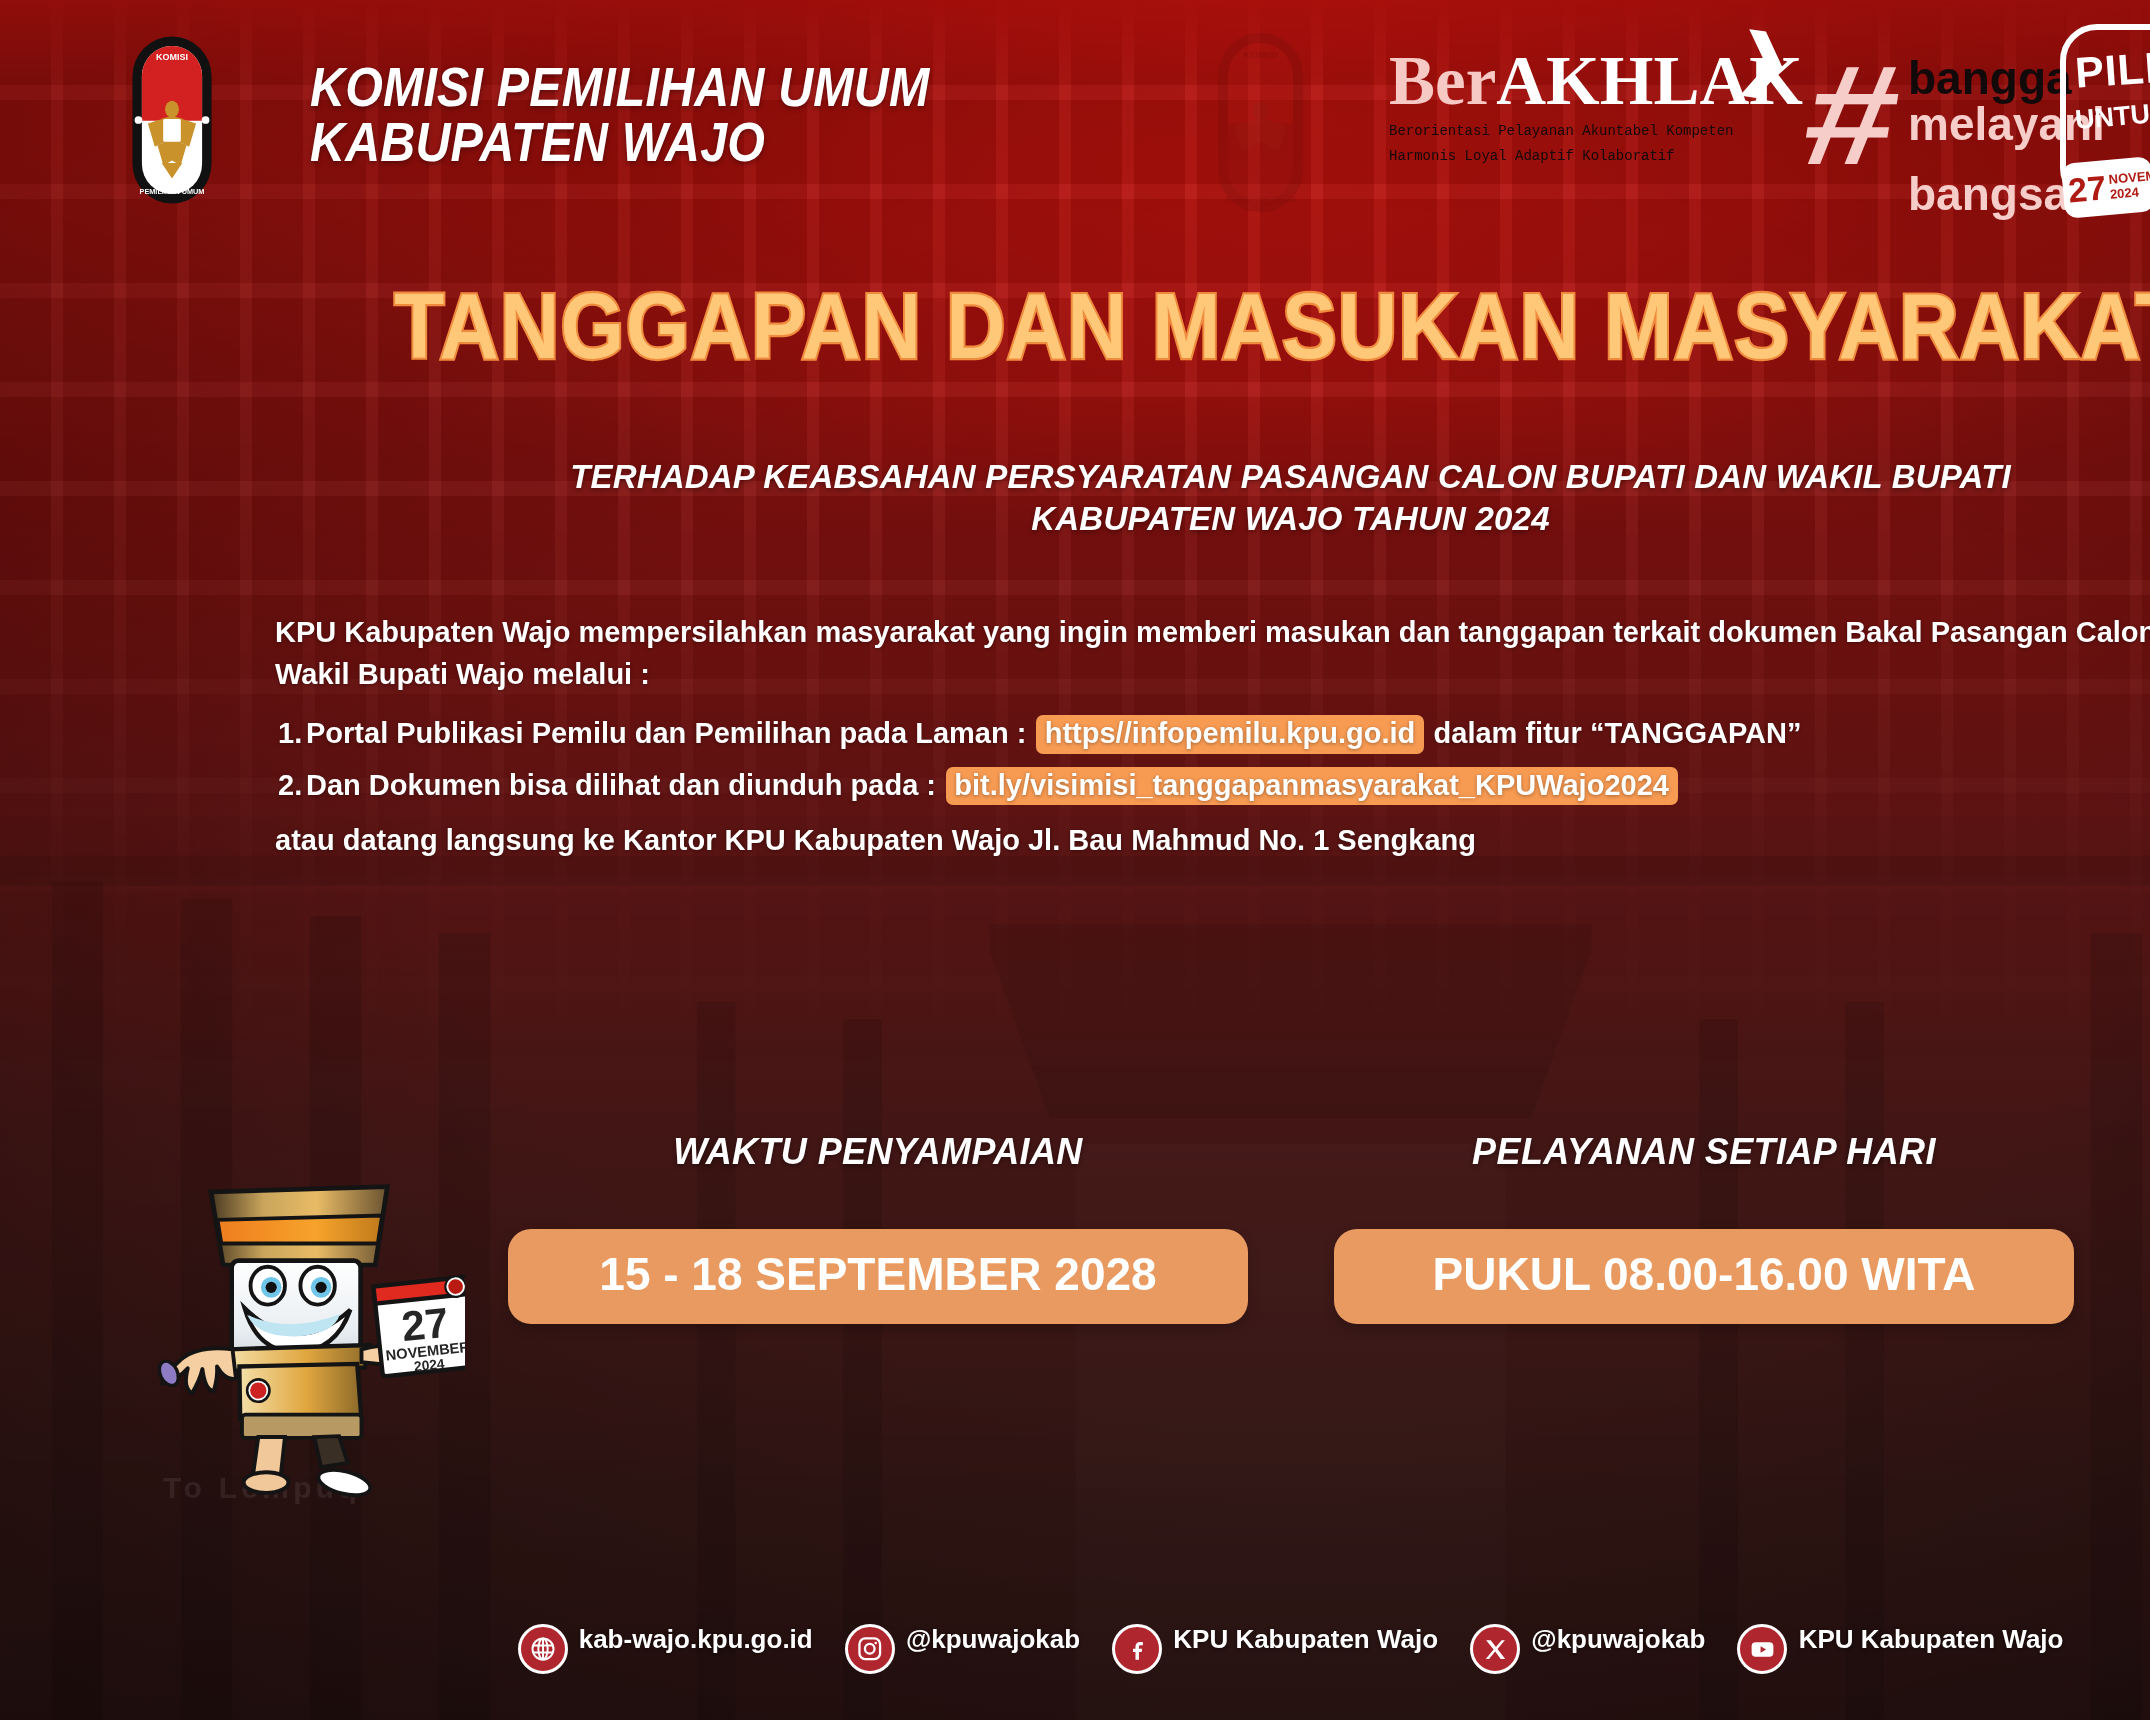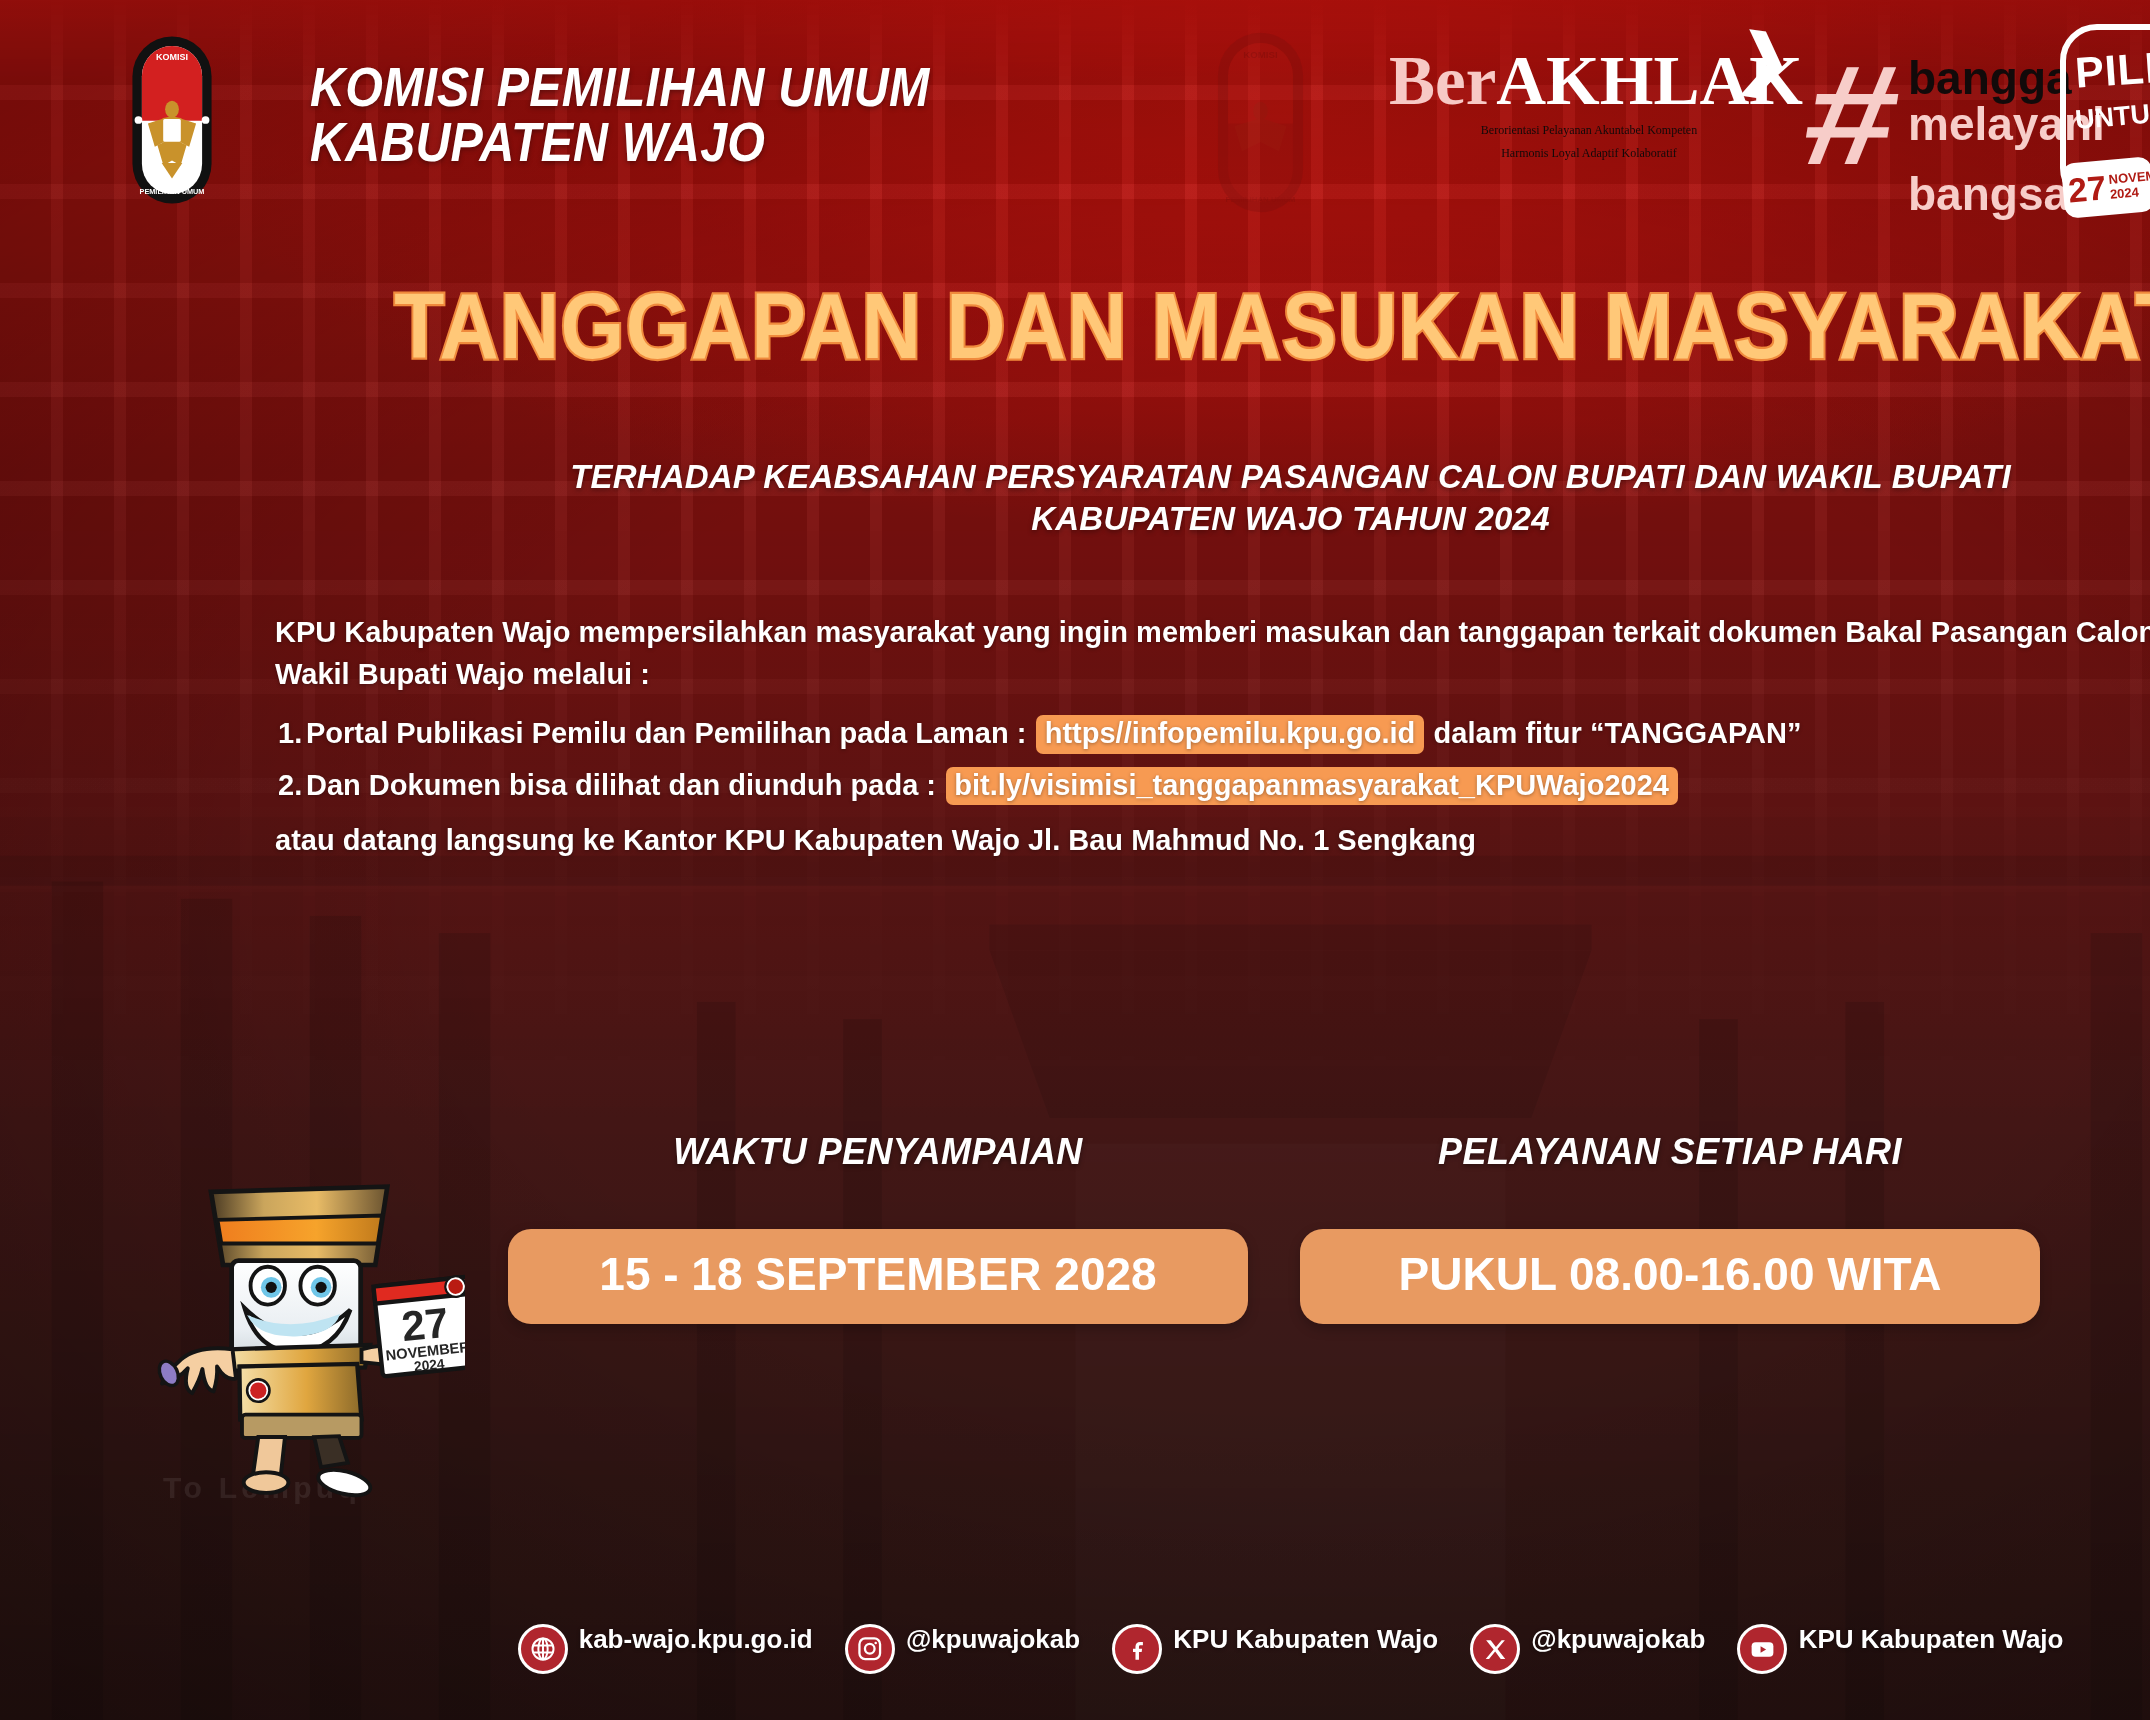--- a/index.html
+++ b/index.html
@@ -61,22 +61,22 @@
 
   .berakhlak{ position:absolute; left:1389px; top:47px; width:400px; }
   .berakhlak .ba-main{
     font-size:69px; font-weight:bold; line-height:1;
     font-family:Liberation Serif, serif;
     white-space:nowrap;
   }
   .ba-ber{ color:#f7c9c5; }
   .ba-akhlak{ color:#fff; }
   .berakhlak .ba-sub{
-    color:#120a0a; font-size:12px; line-height:1.38; margin-top:6px;
-    font-family:Liberation Serif, serif; white-space:nowrap;text-align:center;
+    color:#120a0a; font-size:14px; line-height:1.38; margin-top:6px;
+    font-family:Liberation Mono, monospace; white-space:nowrap;
   }
   .ba-caret{
     position:absolute; right:-2.6px; top:-19px; color:#fff;
     font-size:65px; font-weight:bold; line-height:1;
     transform:rotate(8deg);
   }
 
   .bangga{ position:absolute; left:1817px; top:34px; width:241px; height:172px; }
   .bangga .hashglyph{
     position:absolute; left:0; top:17px; color:#f7cdc9;
@@ -148,21 +148,21 @@
   .hl{
     display:inline-block; background:#f79a52; color:#fff;
     border-radius:7px; padding:0.9px 8.6px 3.4px 8.6px; margin:0 1.7px;
     line-height:1.18;
   }
   .closing{ margin-top:2.6px; }
 
   
   .info{
     position:absolute; left:508px; top:1131px; width:1566px;
-    display:flex; gap:52px;
+    display:flex; justify-content:space-between; gap:52px;
   }
   .info-col{ width:740px; text-align:center; }
   .info-label{
     color:#fff; font-weight:bold; font-style:italic; font-size:36px;
     letter-spacing:0.4px; margin-bottom:56px;
     font-family:"Liberation Sans", sans-serif;
     text-shadow:0 1.7px 5.2px rgba(0,0,0,.4);
   }
   .info-pill{
     background:#e89a61; border-radius:23px; color:#fff;

